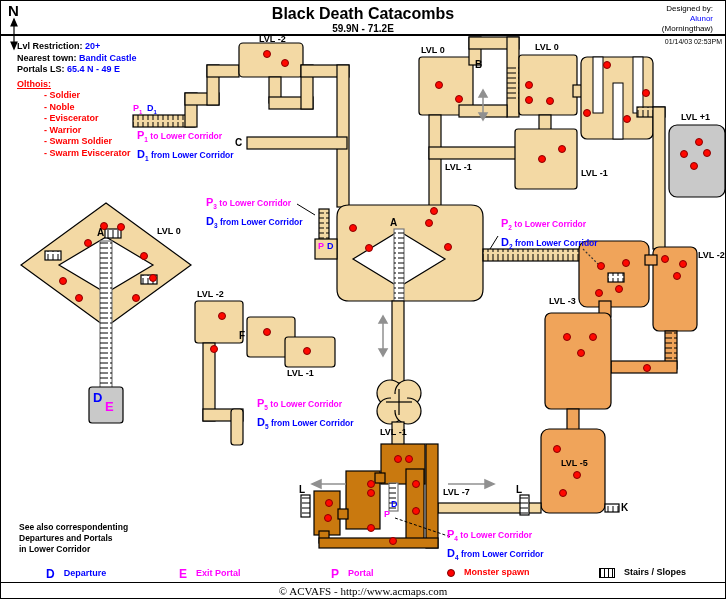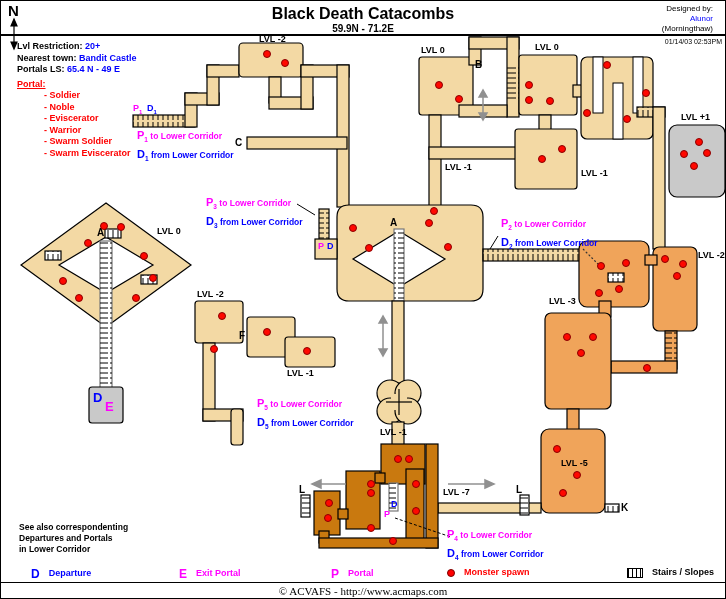--- a/index.html
+++ b/index.html
@@ -64,21 +64,21 @@
     <div>(Morningthaw)</div>
   </div>
   <div class="abs hline" id="line-header"></div>
   <div class="abs" id="timestamp">01/14/03 02:53PM</div>
   <div class="abs" id="compass-n">N</div>
 
   <div class="abs" id="info">
     <div><span>Lvl Restriction:</span> <span class="blue">20+</span></div>
     <div><span>Nearest town:</span> <span class="blue">Bandit Castle</span></div>
     <div><span>Portals LS:</span> <span class="blue">65.4 N - 49 E</span></div>
-    <div id="olthois-head">Portal:</div>
+    <div id="olthois-head">Olthois:</div>
     <div id="olthois-list">
         <div class="red">- Soldier</div>
         <div class="red">- Noble</div>
         <div class="red">- Eviscerator</div>
         <div class="red">- Warrior</div>
         <div class="red">- Swarm Soldier</div>
         <div class="red">- Swarm Eviscerator</div>
       </div>
   </div>
 
@@ -363,21 +363,21 @@
         <div class="p-line"><span class="big">P<sub>5</sub></span> to Lower Corridor</div>
         <div class="d-line"><span class="big">D<sub>5</sub></span> from Lower Corridor</div>
       </div>
       <div class="pnote" style="left: 446px; top: 526px;">
         <div class="p-line"><span class="big">P<sub>4</sub></span> to Lower Corridor</div>
         <div class="d-line"><span class="big">D<sub>4</sub></span> from Lower Corridor</div>
       </div>
     </div>
 
   <div id="legend">
-      <div class="leg-item" style="left: 30px; color: rgb(0, 0, 255); text-align: right;"><span class="leg-sym">D</span><span>Departure</span></div>
+      <div class="leg-item" style="left: 45px; color: rgb(0, 0, 255); text-align: right;"><span class="leg-sym">D</span><span>Departure</span></div>
       <div class="leg-item" style="left: 178px; color: rgb(255, 0, 255);"><span class="leg-sym">E</span><span>Exit Portal</span></div>
       <div class="leg-item" style="left: 330px; color: rgb(255, 0, 255);"><span class="leg-sym">P</span><span>Portal</span></div>
       <div class="leg-item" style="left: 446px; color: rgb(255, 0, 0);"><span class="leg-dot"></span><span>Monster spawn</span></div>
-      <div class="leg-item" style="left: 626px; color: rgb(0, 0, 0);"><span class="leg-stairs"></span><span>Stairs / Slopes</span></div>
+      <div class="leg-item" style="left: 598px; color: rgb(0, 0, 0);"><span class="leg-stairs"></span><span>Stairs / Slopes</span></div>
     </div>
   <div class="abs hline" id="line-legend"></div>
   <div class="abs" id="footer">© ACVAFS - http://www.acmaps.com</div>
 </div>
 
 </body></html>

